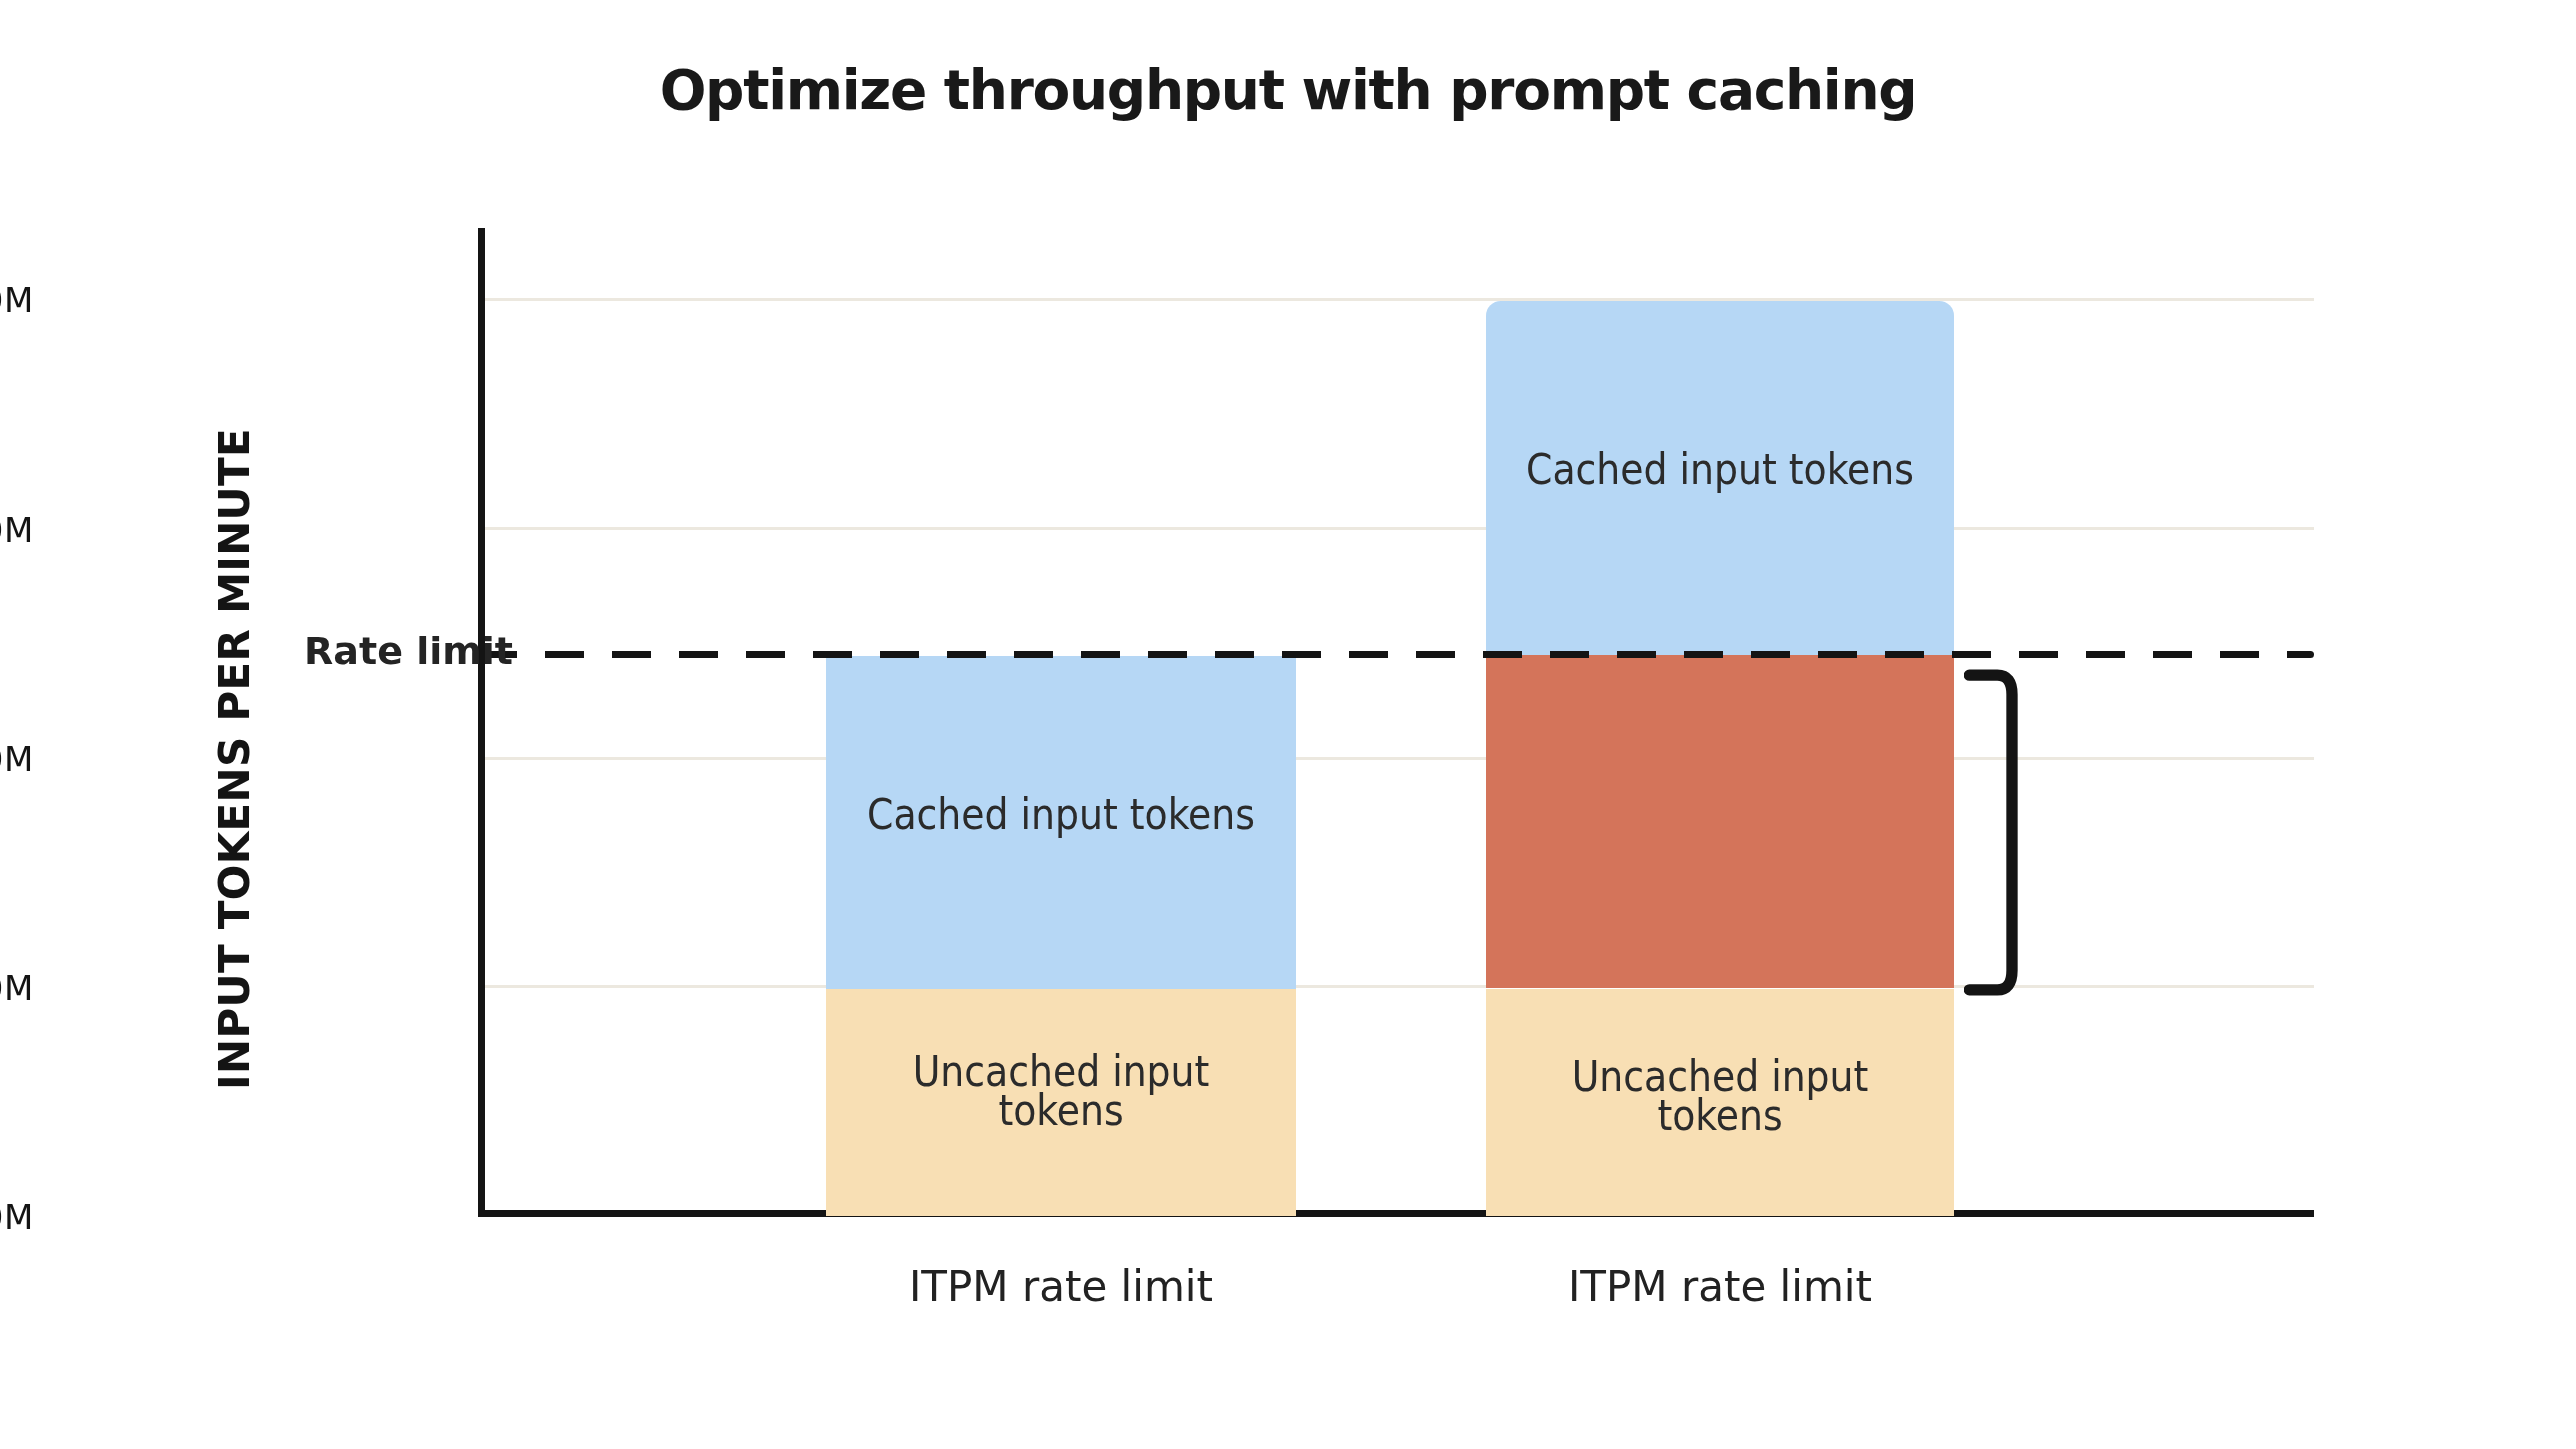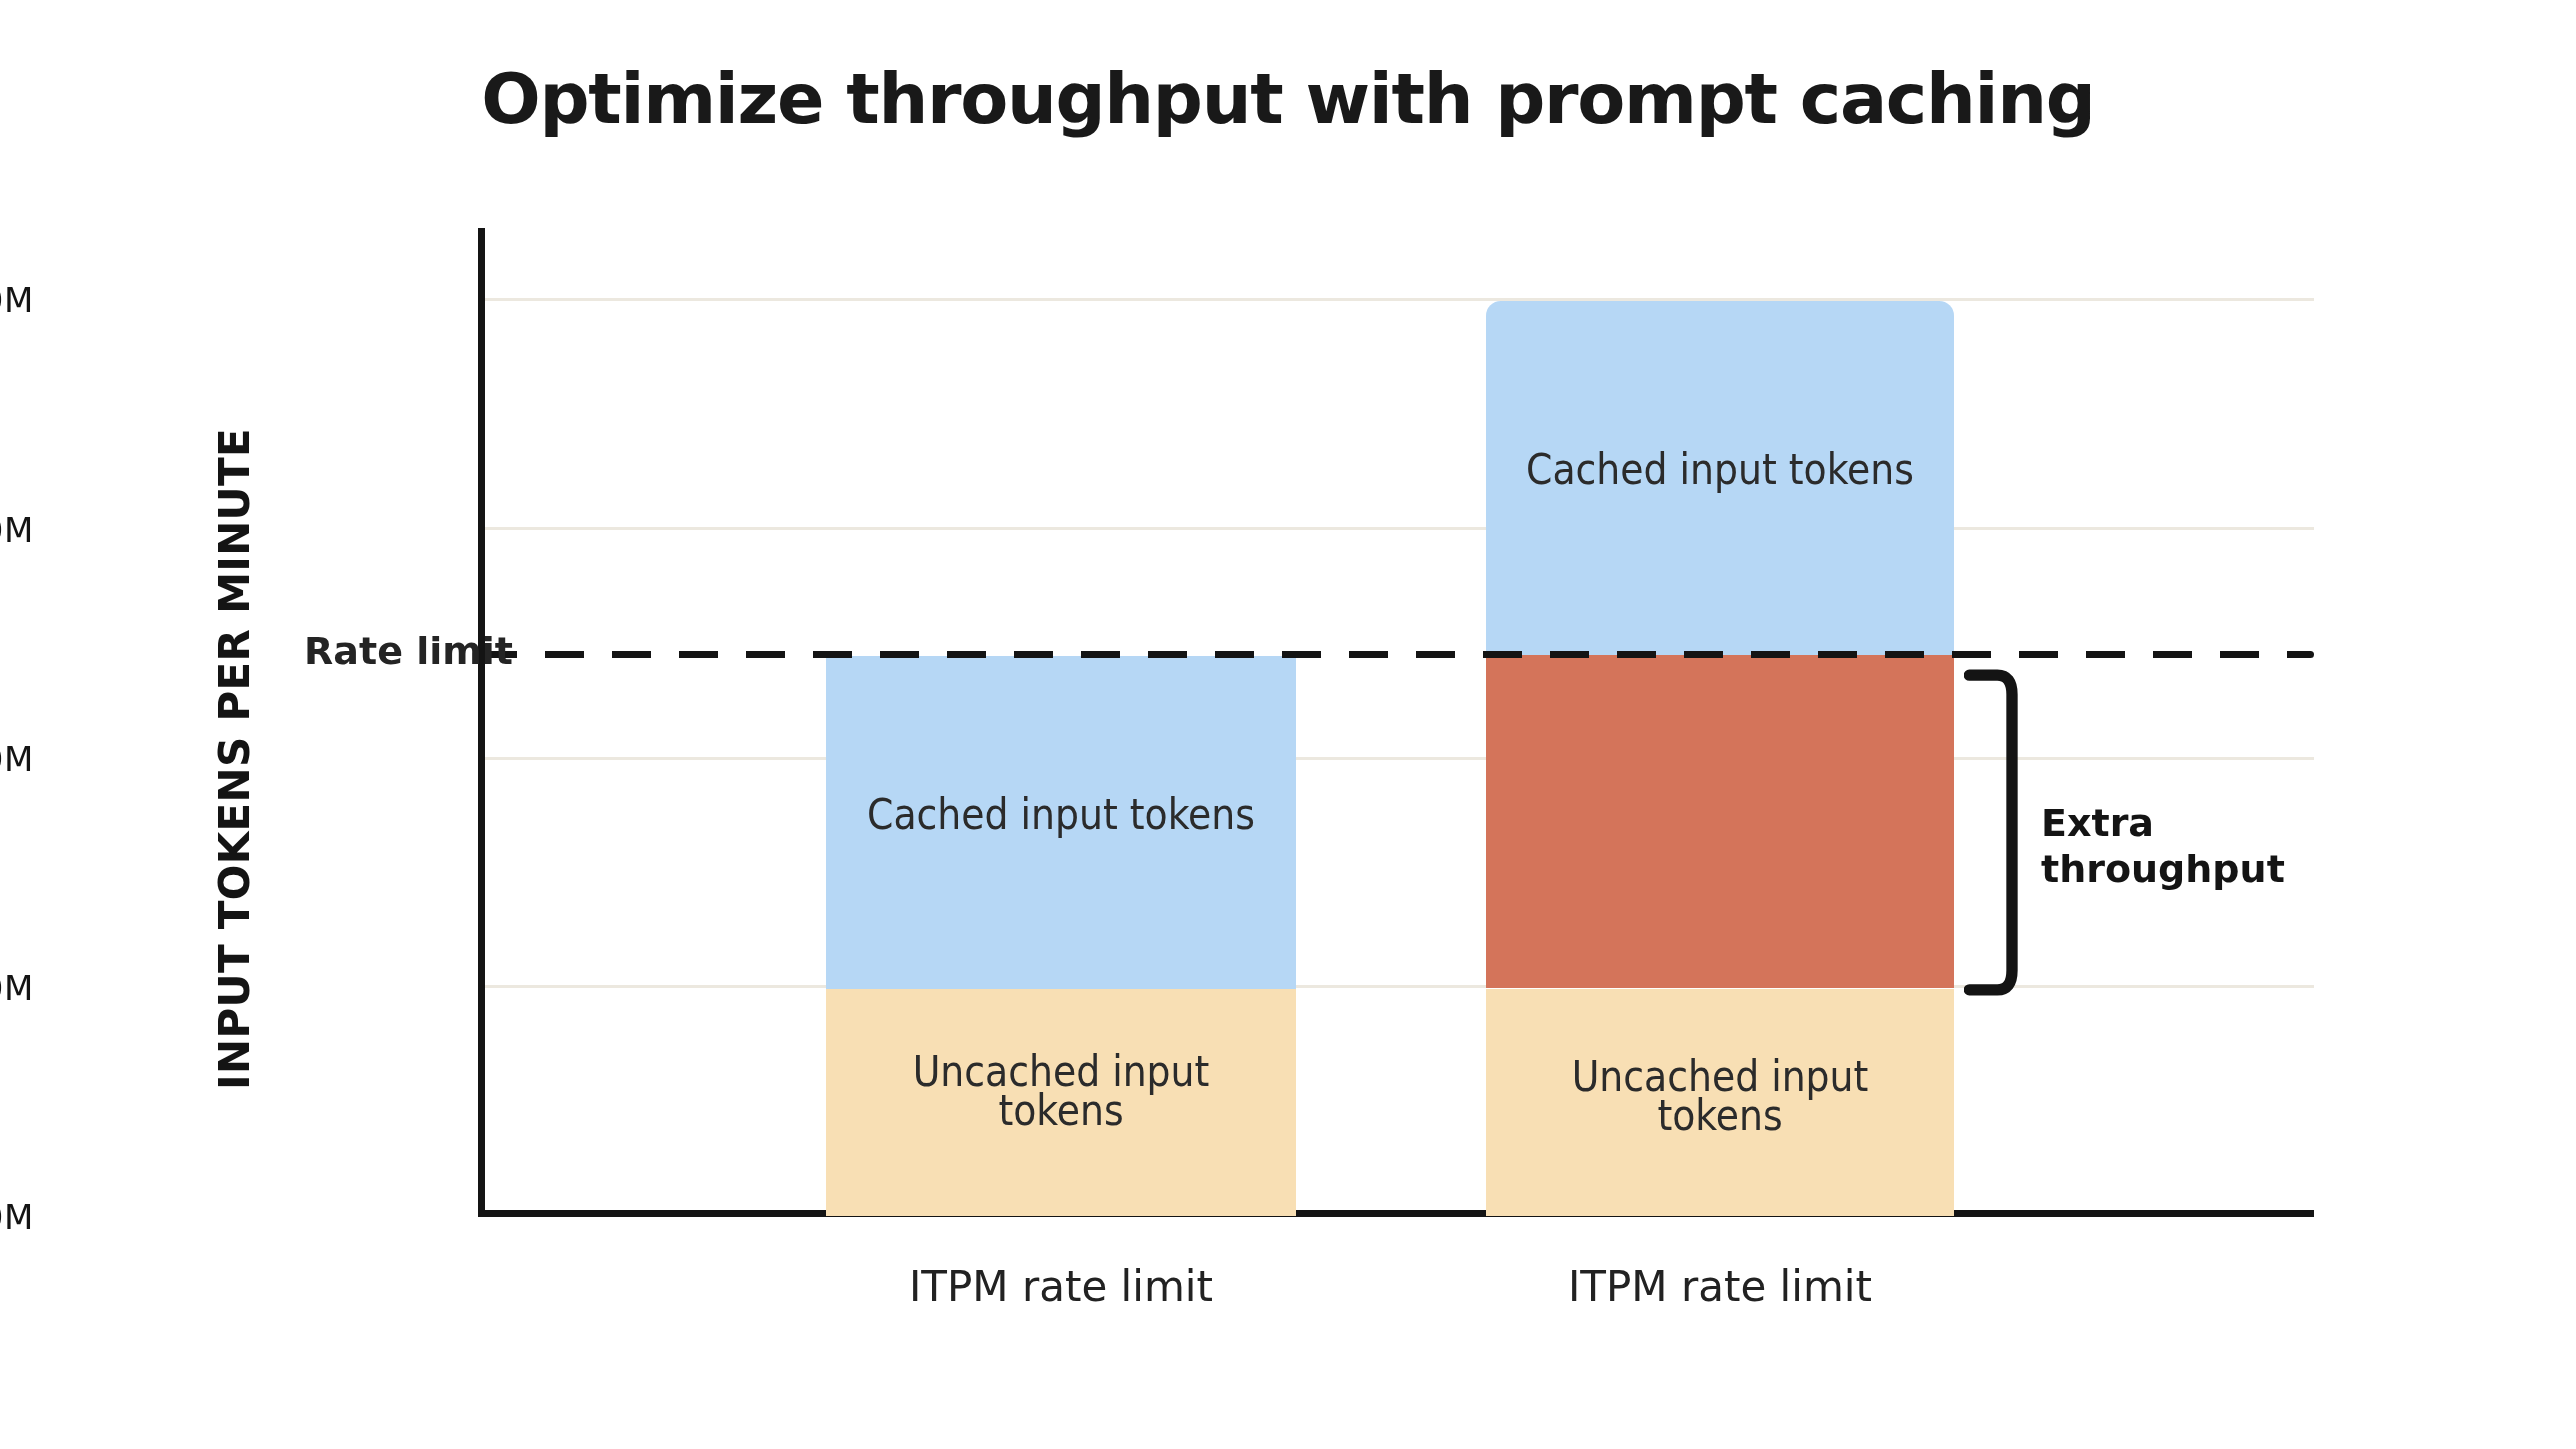--- a/index.html
+++ b/index.html
@@ -21,21 +21,21 @@
   }
 
   
   #chart-title {
     position: absolute;
     left: 0;
     top: 58px;
     width: 2576px;
     text-align: center;
     font-family: "DejaVu Sans", sans-serif;
-    font-size: 70px;
+    font-size: 55px;
     font-weight: 700;
     letter-spacing: -1.3px;
     color: #191919;
     white-space: nowrap;
   }
 
   
   #y-axis-title {
     position: absolute;
     left: 201px;
@@ -218,24 +218,20 @@
     <div class="seg-label" style="top:63px;">Uncached input</div>
     <div class="seg-label" style="top:102px;">tokens</div>
   </div>
 
   <div id="rate-limit-line"></div>
   <div id="rate-limit-label">Rate limit</div>
 
   <svg id="extra-bracket" viewBox="0 0 90 490">
     <path d="M 8 9 L 50 9 Q 72 9 72 38 L 72 452 Q 72 481 50 481 L 8 481" fill="none" stroke="#141414" stroke-width="17" stroke-linecap="round" stroke-linejoin="round"></path>
   </svg>
-  <div id="extra-throughput-label">
-    <div>Extra</div>
-    <div>throughput</div>
-  </div>
 
   <div class="x-tick-label" style="left:759px;">
     <div>ITPM rate limit</div>
   </div>
   <div class="x-tick-label" style="left:1418px;">
     <div>ITPM rate limit</div>
   </div>
 
 </div>
 

